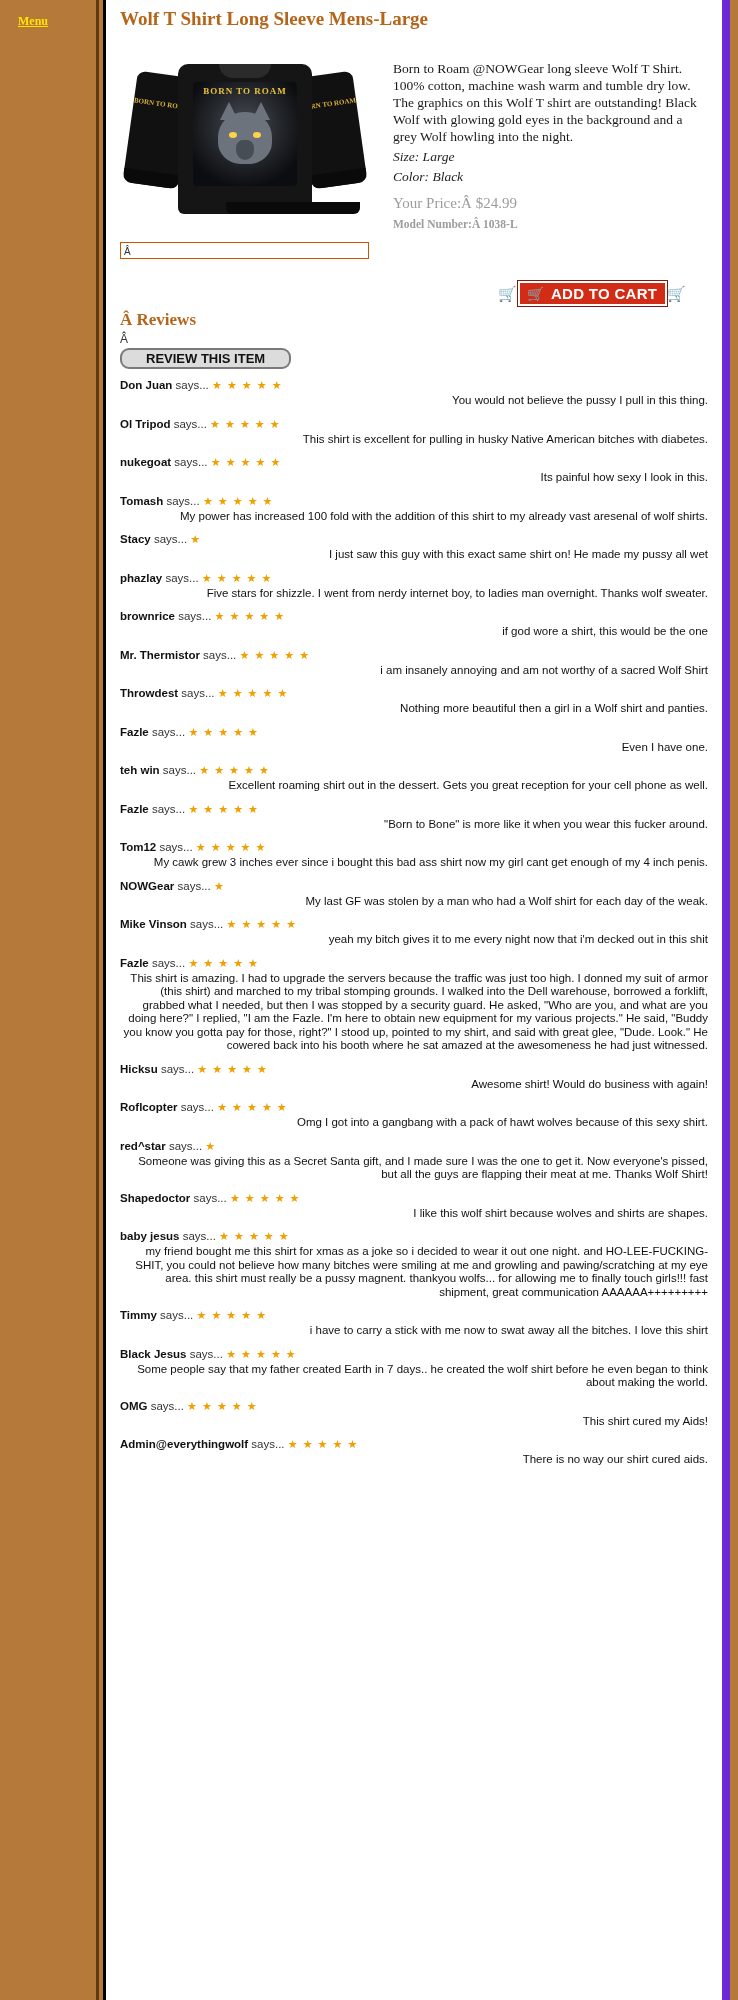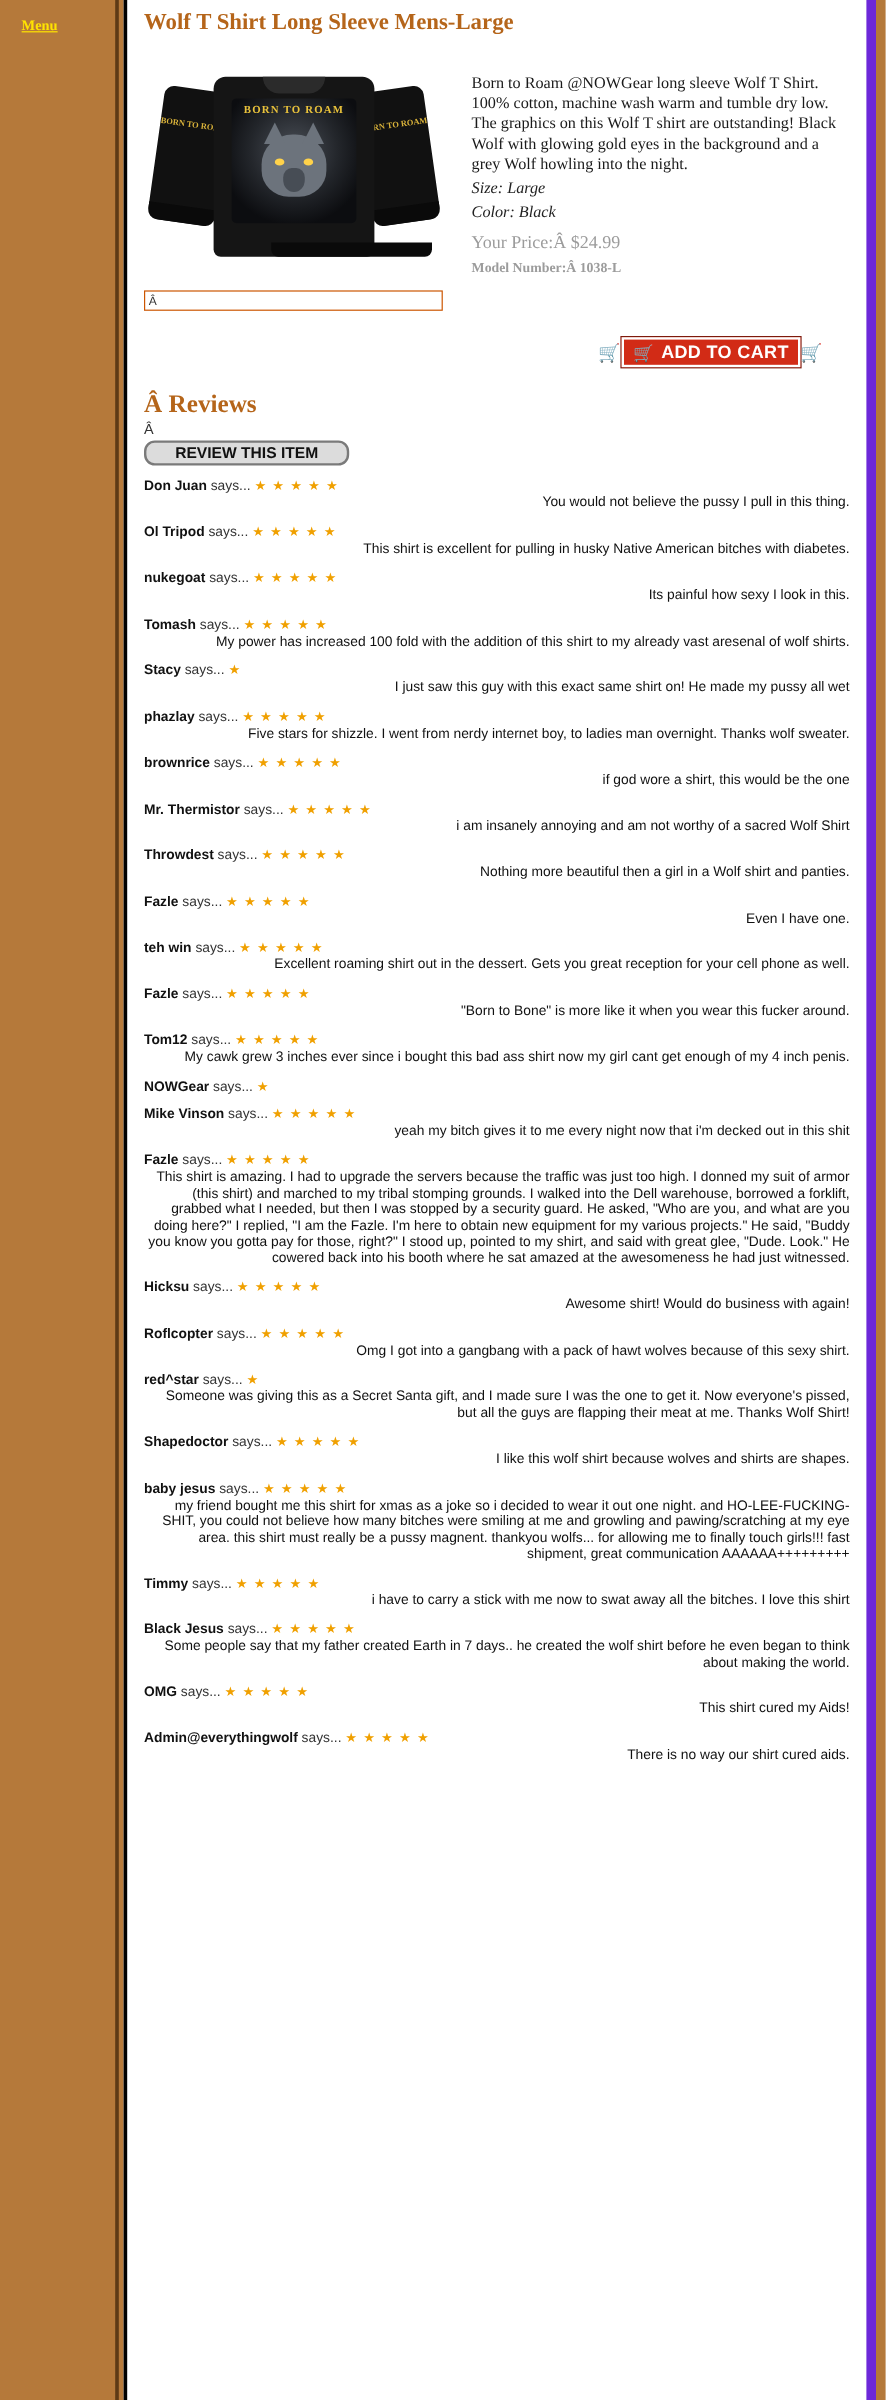--- a/index.html
+++ b/index.html
@@ -267,23 +267,23 @@
   .cart-glyph {
     font-size: 14px;
     color: #ffffff;
   }
   .cart-side {
     font-size: 15px;
     color: #d22b16;
   }
   
   .reviews-header {
-    margin: 18px 0 0 14px;
+    margin: 4px 0 0 14px;
     color: #b5651a;
-    font-size: 21px;
+    font-size: 17px;
     font-weight: bold;
     font-family: "Liberation Serif", serif;
   }
   .nbsp-line {
     margin: 2px 0 0 14px;
     font-size: 12px;
     color: #333;
   }
   .review-btn {
     display: inline-block;
@@ -445,20 +445,21 @@
         <div class="review">
           <div class="r-head"><span class="r-name">Fazle</span><span class="r-says"> says... </span><span class="stars">★ ★ ★ ★ ★</span></div>
           <div class="r-body">"Born to Bone" is more like it when you wear this fucker around.</div>
         </div>
         <div class="review">
           <div class="r-head"><span class="r-name">Tom12</span><span class="r-says"> says... </span><span class="stars">★ ★ ★ ★ ★</span></div>
           <div class="r-body">My cawk grew 3 inches ever since i bought this bad ass shirt now my girl cant get enough of my 4 inch penis.</div>
         </div>
         <div class="review">
           <div class="r-head"><span class="r-name">NOWGear</span><span class="r-says"> says... </span><span class="stars">★</span></div>
+          <div class="r-body">My last GF was stolen by a man who had a Wolf shirt for each day of the weak.</div>
         </div>
         <div class="review">
           <div class="r-head"><span class="r-name">Mike Vinson</span><span class="r-says"> says... </span><span class="stars">★ ★ ★ ★ ★</span></div>
           <div class="r-body">yeah my bitch gives it to me every night now that i'm decked out in this shit</div>
         </div>
         <div class="review">
           <div class="r-head"><span class="r-name">Fazle</span><span class="r-says"> says... </span><span class="stars">★ ★ ★ ★ ★</span></div>
           <div class="r-body">This shirt is amazing. I had to upgrade the servers because the traffic was just too high. I donned my suit of armor (this shirt) and marched to my tribal stomping grounds. I walked into the Dell warehouse, borrowed a forklift, grabbed what I needed, but then I was stopped by a security guard. He asked, "Who are you, and what are you doing here?" I replied, "I am the Fazle. I'm here to obtain new equipment for my various projects." He said, "Buddy you know you gotta pay for those, right?" I stood up, pointed to my shirt, and said with great glee, "Dude. Look." He cowered back into his booth where he sat amazed at the awesomeness he had just witnessed.</div>
         </div>
         <div class="review">

